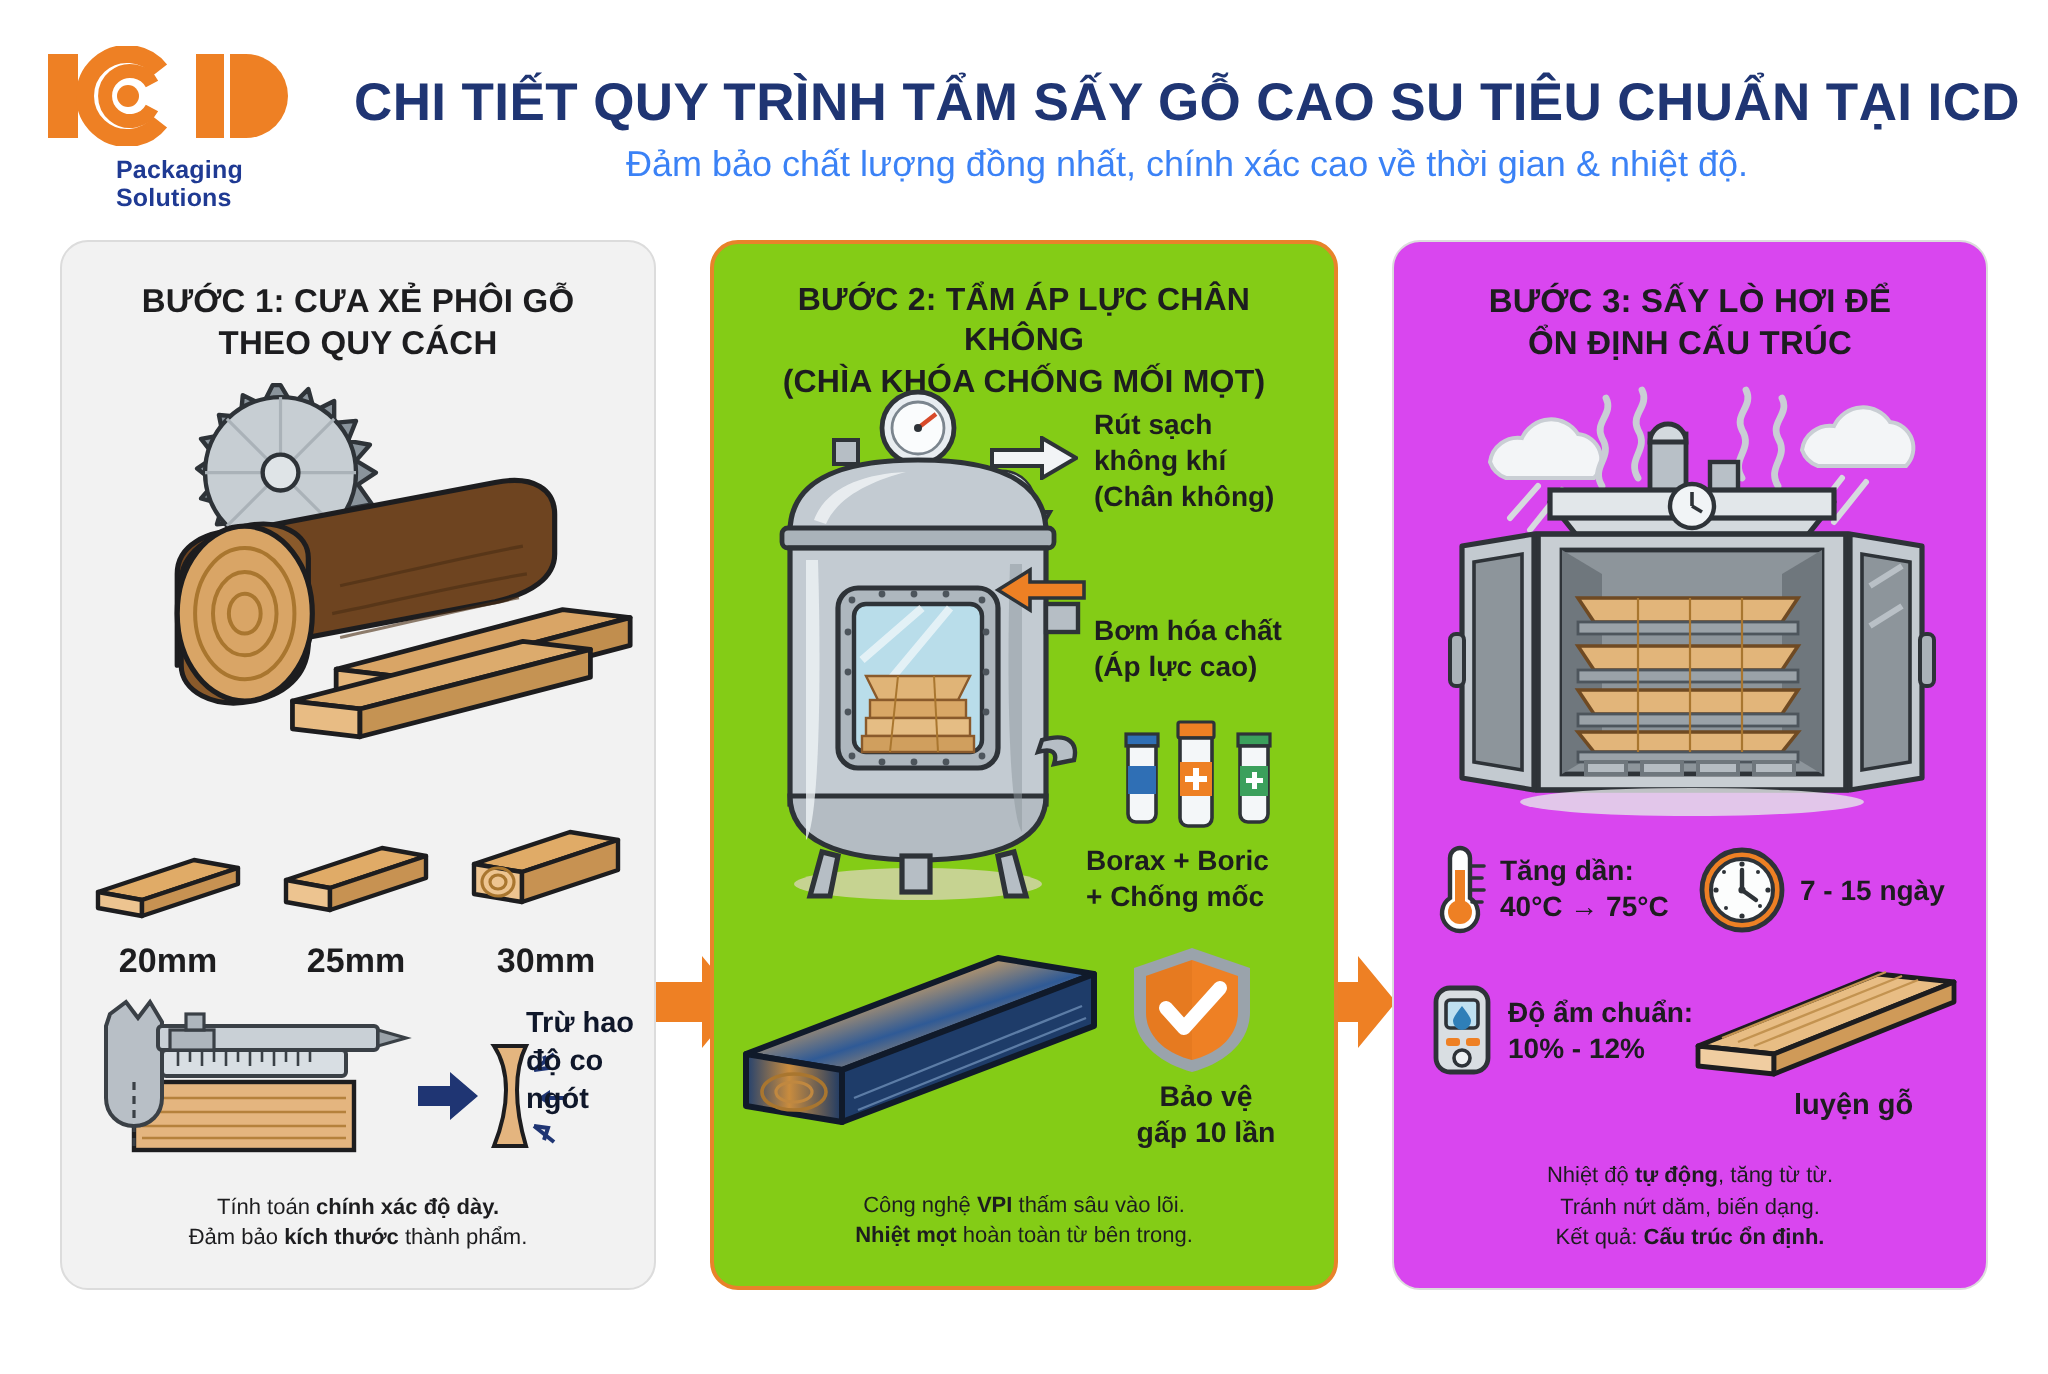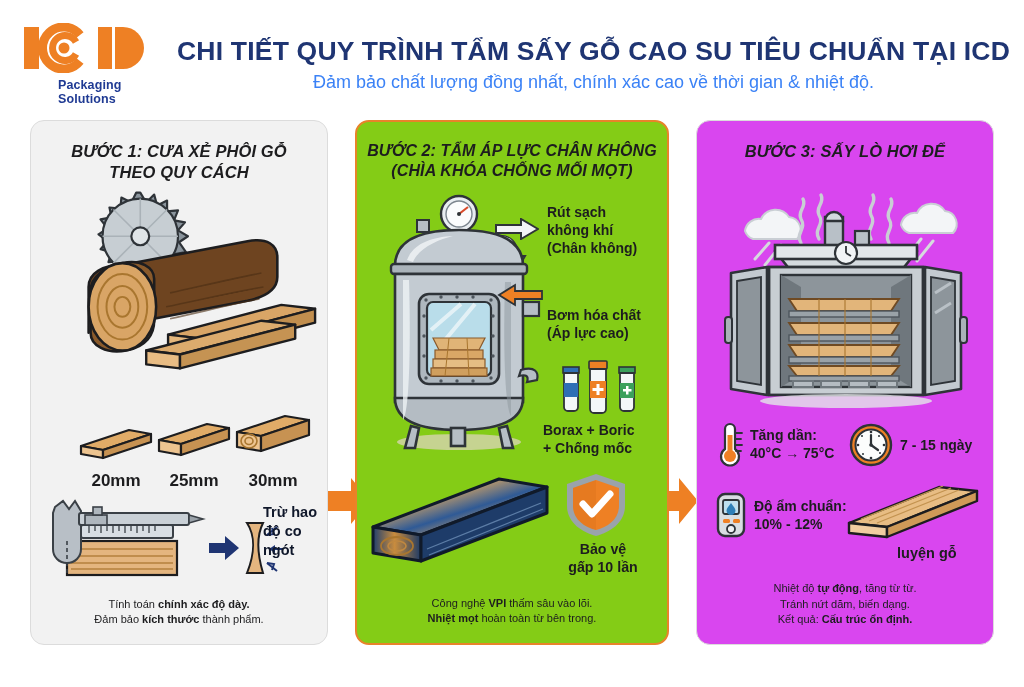--- a/index.html
+++ b/index.html
@@ -49,37 +49,37 @@
     left:30px;background:#f2f2f2;border:1.5px solid #dcdcdc;
   }
   .panel.grey3{
     left:696px;background:#d946ef;border:1.5px solid #dcdcdc;
   }
   .panel.cream{
     left:355px;width:314px;background:#84cc16;border:2.5px solid #e8832a;
   }
   .panel-title{
     text-align:center;color:#1d1d1f;font-weight:bold;font-size:16.5px;
-    line-height:1.28;padding:20px 10px 0;letter-spacing:.1px;font-style:italic;
+    line-height:1.28;padding:20px 10px 0;letter-spacing:.1px;
   }
   .panel.cream .panel-title{font-size:16px;padding-top:19px;}
   .panel-foot{
     position:absolute;left:0;bottom:16px;width:100%;
     text-align:center;font-size:11px;color:#1d1d1f;line-height:1.42;
   }
   .panel-foot b{font-weight:bold;}
 
   
   .big-arrow{position:absolute;top:355px;width:48px;height:52px;}
 
   
   .p1-art{position:absolute;left:0;top:62px;width:100%;height:190px;}
   .p1-sizes{
     position:absolute;left:0;top:250px;width:100%;height:120px;
-    display:flex;justify-content:flex-end;align-items:flex-end;
+    display:flex;justify-content:space-between;align-items:flex-end;
     padding:0 14px;box-sizing:border-box;
   }
   .size-item{display:flex;flex-direction:column;align-items:center;}
   .size-label{
     font-weight:bold;font-size:17px;color:#1d1d1f;margin-top:7px;
   }
   .p1-caliper{position:absolute;left:6px;top:362px;width:286px;height:100px;}
   .shrink-text{
     position:absolute;left:232px;top:382px;width:70px;
     font-weight:bold;font-size:14.5px;color:#0f172a;line-height:1.3;
@@ -444,20 +444,21 @@
 
       <div class="panel-foot">
         <span>Công nghệ </span><b>VPI</b><span> thấm sâu vào lõi.</span><br>
         <b>Nhiệt mọt</b><span> hoàn toàn từ bên trong.</span>
       </div>
     </div>
 
     <div class="panel grey3">
       <div class="panel-title">
         <span>BƯỚC 3: SẤY LÒ HƠI ĐỂ</span><br>
+        <span>ỔN ĐỊNH CẤU TRÚC</span>
       </div>
 
       <svg class="kiln" viewBox="0 0 262 230">
         <g fill="#f3f5f7" stroke="#c9ced4" stroke-width="2">
           <path d="M30 48 a14 14 0 0 1 16 -12 a16 16 0 0 1 28 -2 a13 13 0 0 1 8 22 h-44 a13 13 0 0 1 -8 -8 Z"></path>
           <path d="M186 42 a14 14 0 0 1 16 -12 a16 16 0 0 1 28 -2 a13 13 0 0 1 8 22 h-44 a13 13 0 0 1 -8 -8 Z"></path>
         </g>
         <g stroke="#d6dade" stroke-width="3" fill="none" stroke-linecap="round">
           <path d="M54 60 L40 76"></path>
             <path d="M66 62 L50 82"></path>

